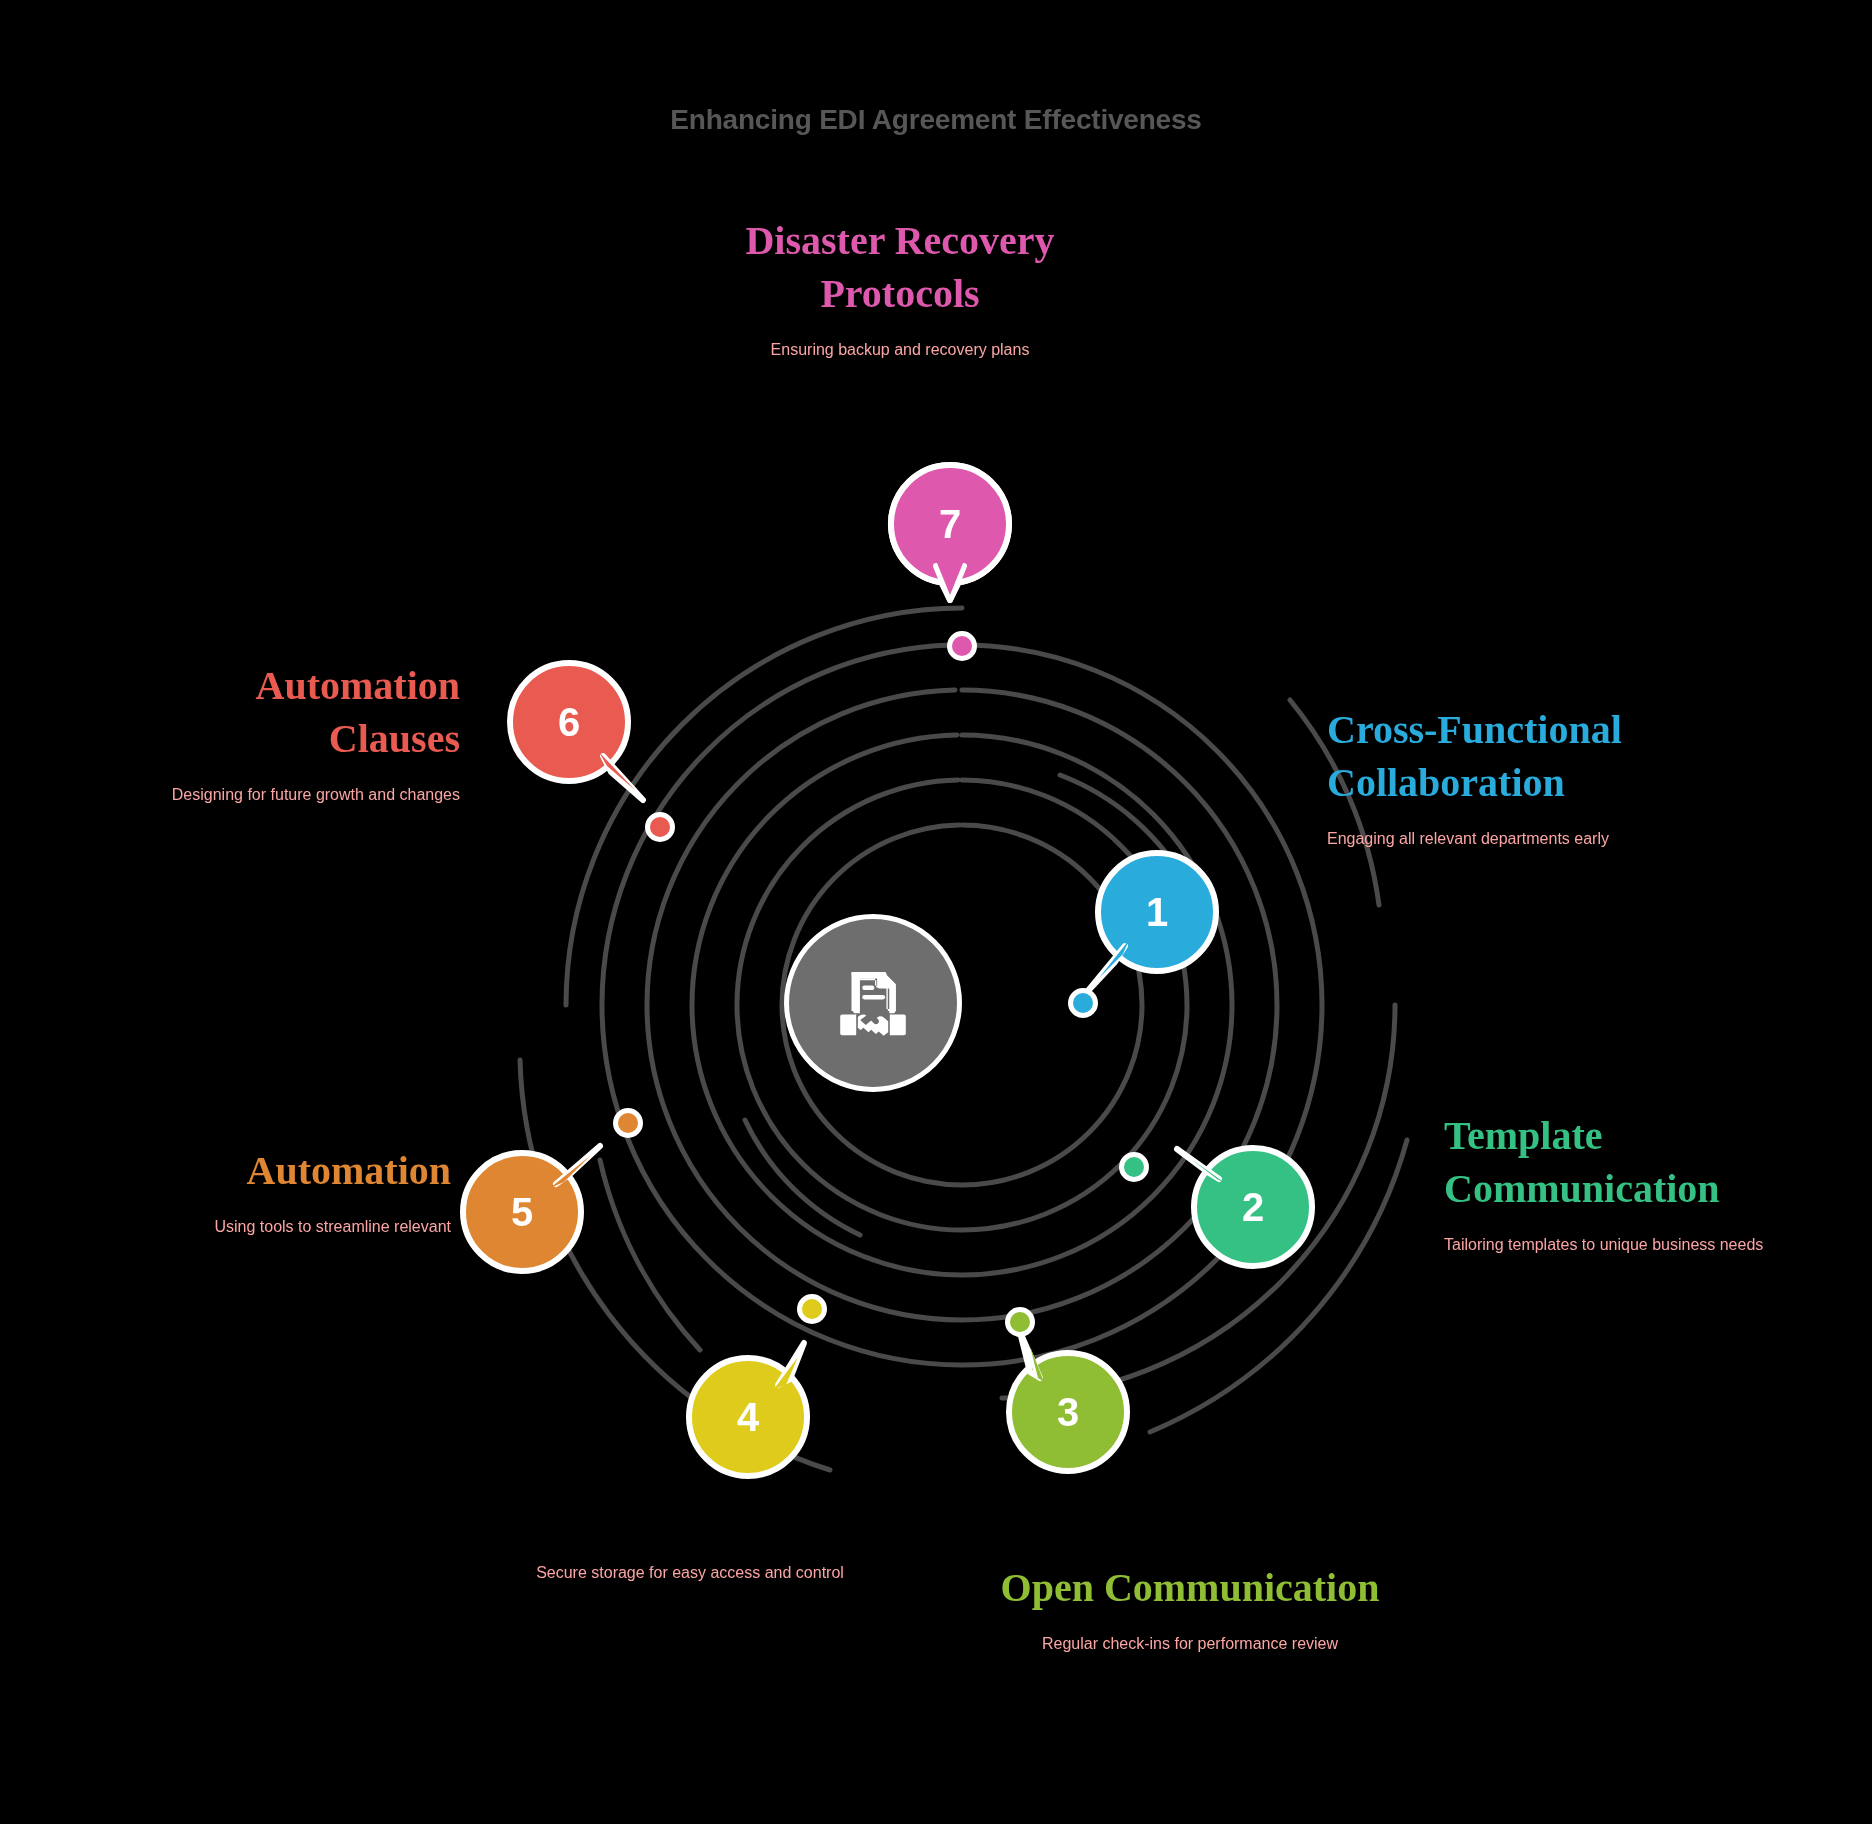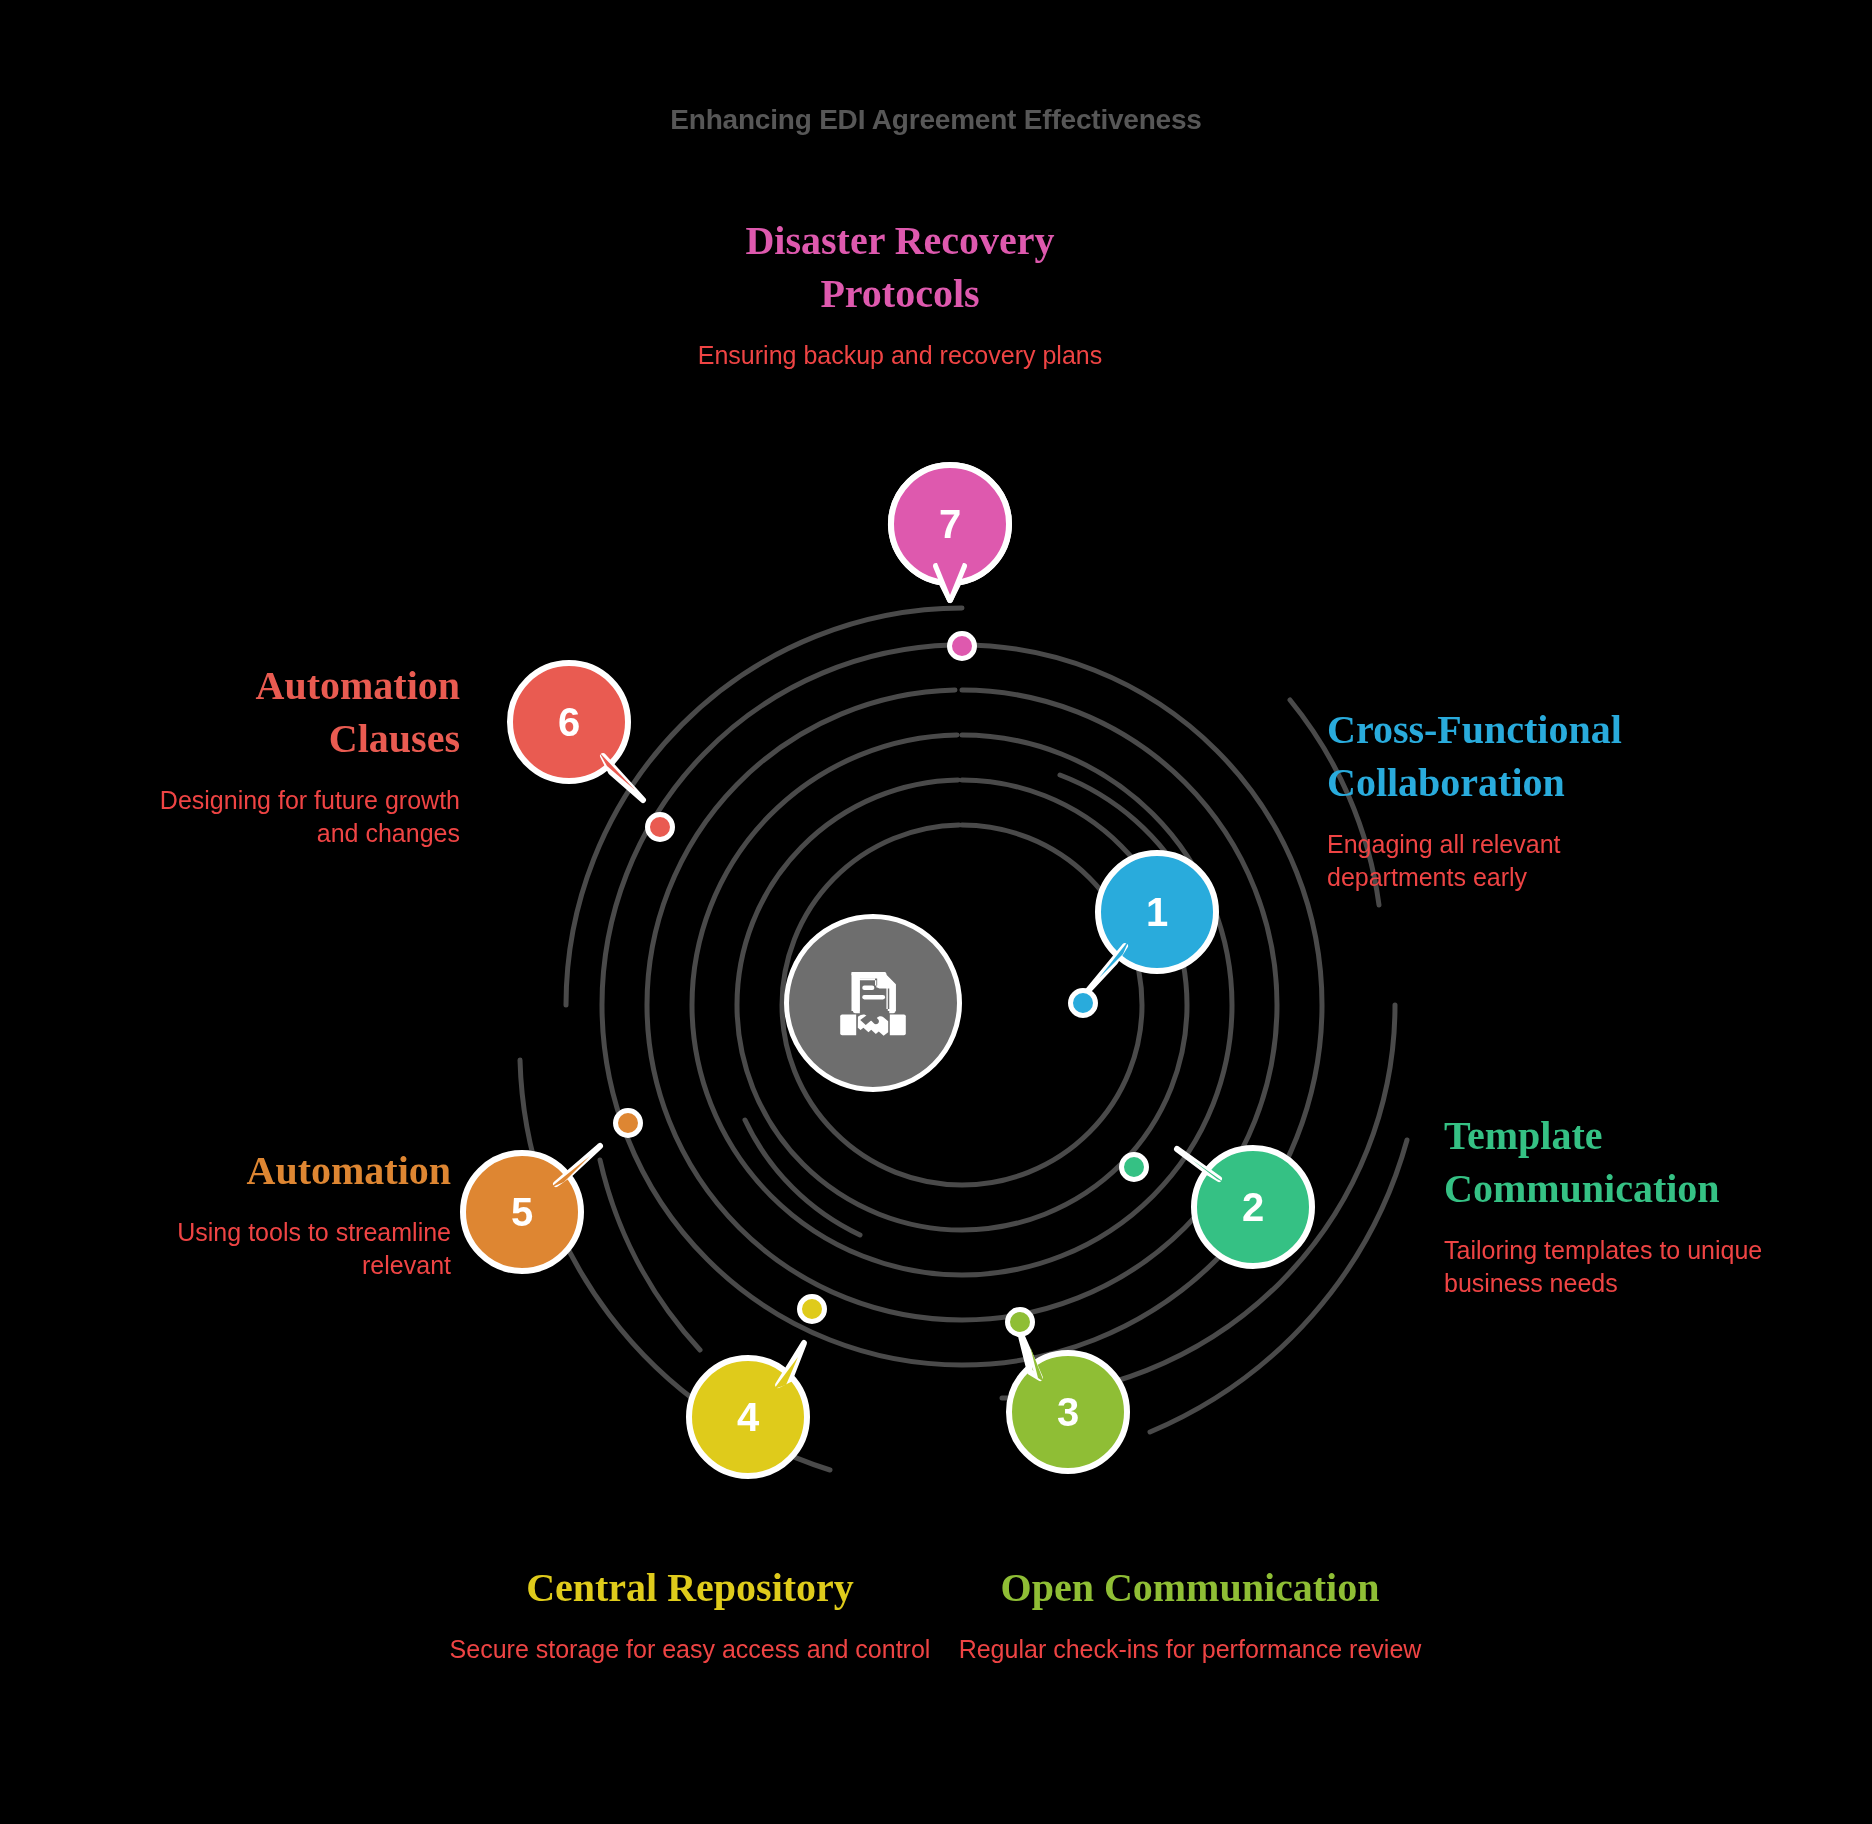--- a/index.html
+++ b/index.html
@@ -109,24 +109,24 @@
     position: absolute;
   }
   .label-title {
     font-size: 40px;
     font-weight: bold;
     line-height: 1.32;
     margin: 0 0 18px 0;
     font-family: Liberation Serif, serif;
   }
   .label-desc {
-    font-size: 25px;
+    font-size: 16px;
     font-weight: normal;
     line-height: 1.32;
-    color: #ef4444;
+    color: #fca5a5;
     margin: 0;
   }
   .ta-left   { text-align: left; }
   .ta-right  { text-align: right; }
   .ta-center { text-align: center; }
 </style>
 </head>
 <body>
 
 <div id="canvas">
@@ -287,21 +287,20 @@
       <svg width="160" height="150" viewBox="0 0 160 150">
         <circle cx="62" cy="72" r="59" fill="#DFCB1B" stroke="#FFFFFF" stroke-width="6"></circle>
         <path d="M92 40 L118 -2 L104 34 Z" fill="#DFCB1B" stroke="#FFFFFF" stroke-width="6" stroke-linejoin="round"></path>
         <path d="M88 44 L112 12 L100 40 Z" fill="#DFCB1B" stroke="none"></path>
       </svg>
     </span>
     <span class="bubble-num" style="top:10px;">4</span>
   </div>
   <span class="node-dot" style="left:797px; top:1294px; background:#DFCB1B;"></span>
   <div class="label-block ta-center" style="left:440px; top:1562px; width:500px;">
-    <p class="label-title" style="color:#DFCB1B;">Central Repository</p>
     <p class="label-desc">Secure storage for easy access and control</p>
   </div>
 
   <div class="node" style="left:1000px; top:1330px;">
     <span class="bubble">
       <svg width="160" height="160" viewBox="0 0 160 160">
         <circle cx="68" cy="82" r="59" fill="#8FBE35" stroke="#FFFFFF" stroke-width="6"></circle>
         <path d="M40 48 L20 2 L30 42 Z" fill="#8FBE35" stroke="#FFFFFF" stroke-width="6" stroke-linejoin="round"></path>
         <path d="M44 52 L30 16 L38 48 Z" fill="#8FBE35" stroke="none"></path>
       </svg>

